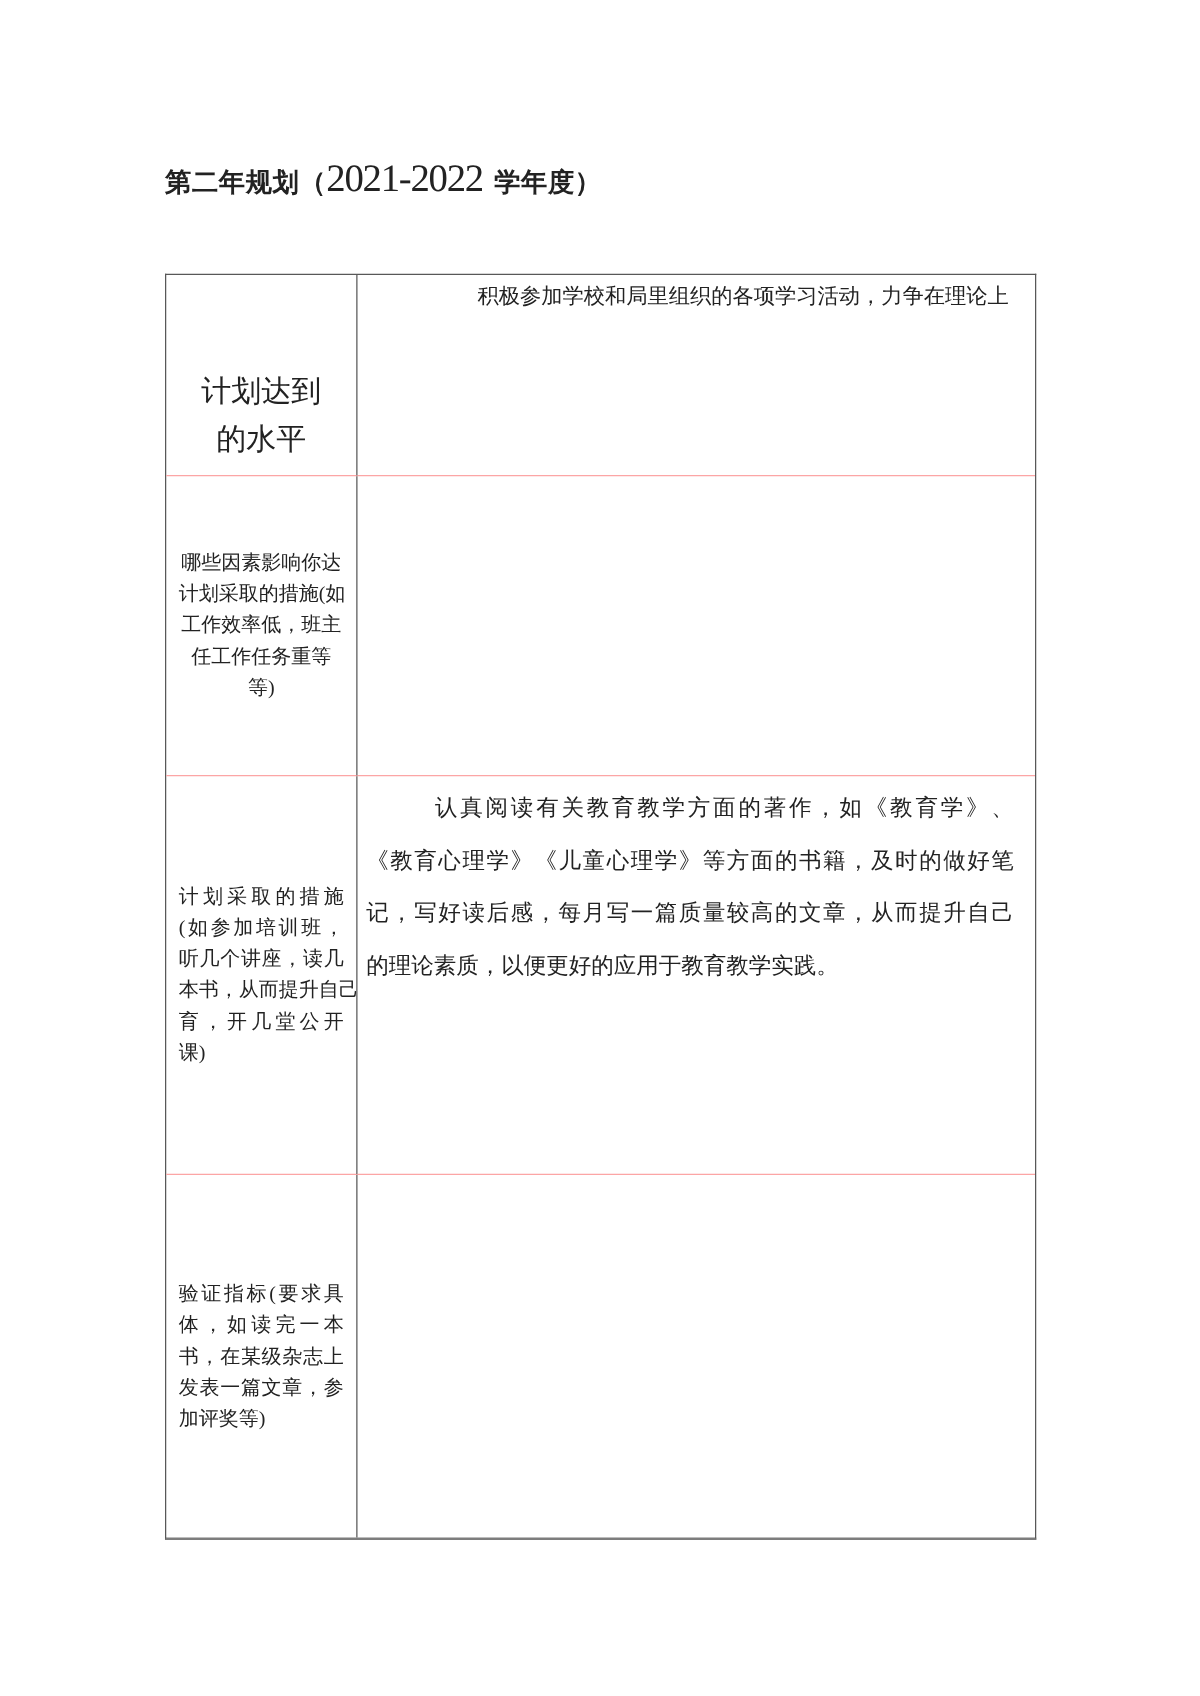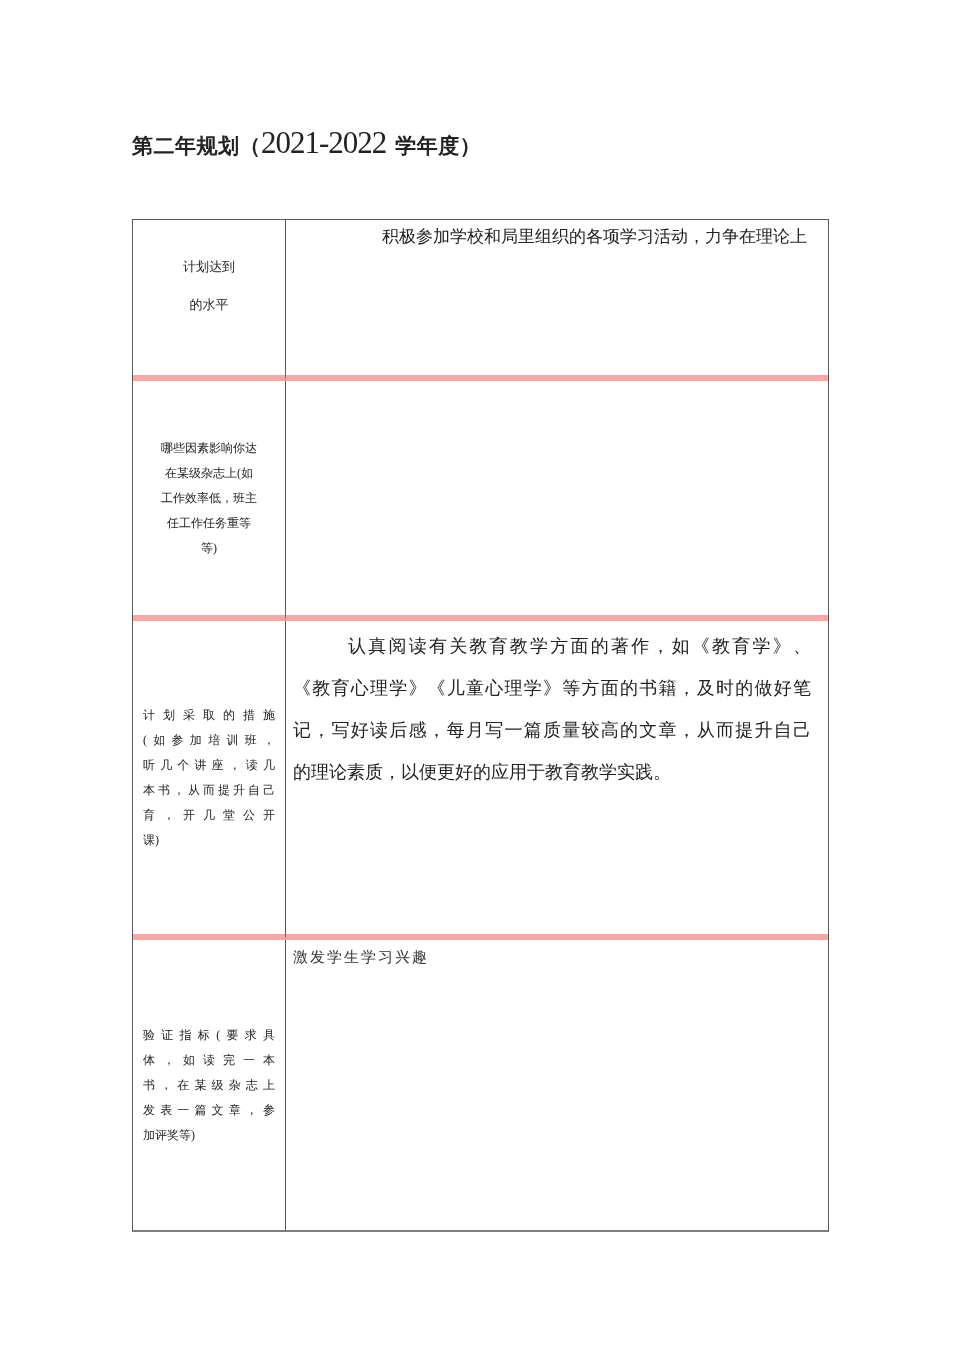--- a/index.html
+++ b/index.html
@@ -50,38 +50,39 @@
     display: grid;
     grid-template-columns: 153px 1fr;
     grid-template-rows: 161px 240px 319px 1fr;
     border: 1px solid #585858;
     border-bottom-width: 2px;
     border-bottom-color: #7d7d7d;
   }
   .cell {
     box-sizing: border-box;
     border-right: 1px solid #585858;
-    border-bottom: 6px solid #fca5a5;
+    border-bottom: 1px solid #fca5a5;
     overflow: hidden;
   }
   .cell.col-last { border-right: none; }
   .cell.row-last { border-bottom: none; }
 
   
   .label-cell {
     display: flex;
     flex-direction: column;
     justify-content: center;
     padding: 0 10px;
-    font-size: 12px;
+    font-size: 16px;
     line-height: 25px;
   }
   .label-cell.big {
-    padding-bottom: 24px;
-    font-size: 13px;
+    justify-content: flex-end;
+    padding-bottom: 9px;
+    font-size: 24px;
     line-height: 38px;
   }
 
   
   .ln { white-space: nowrap; }
   .just .ln {
     text-align: justify;
     text-align-last: justify;
   }
   .just .ln:last-child { text-align-last: left; }
@@ -128,21 +129,21 @@
       <div class="ln">的水平</div>
     </div>
   <div class="cell col-last content-cell">
     <div class="just para-1">
         <div class="ln">积极参加学校和局里组织的各项学习活动，力争在理论上</div>
       </div>
   </div>
 
   <div class="cell label-cell center-lines">
       <div class="ln">哪些因素影响你达</div>
-      <div class="ln">在某级杂志上(如</div>
+      <div class="ln">计划采取的措施(如</div>
       <div class="ln">工作效率低，班主</div>
       <div class="ln">任工作任务重等</div>
       <div class="ln">等)</div>
     </div>
   <div class="cell col-last content-cell">
     <div></div>
   </div>
 
   <div class="cell label-cell just">
       <div class="ln">计划采取的措施</div>
@@ -161,17 +162,14 @@
       </div>
   </div>
 
   <div class="cell row-last label-cell just">
       <div class="ln">验证指标(要求具</div>
       <div class="ln">体，如读完一本</div>
       <div class="ln">书，在某级杂志上</div>
       <div class="ln">发表一篇文章，参</div>
       <div class="ln">加评奖等)</div>
     </div>
-  <div class="cell col-last row-last content-cell">
-    <div class="note-4">激发学生学习兴趣</div>
-  </div>
 
 </div>
 
 </body></html>

